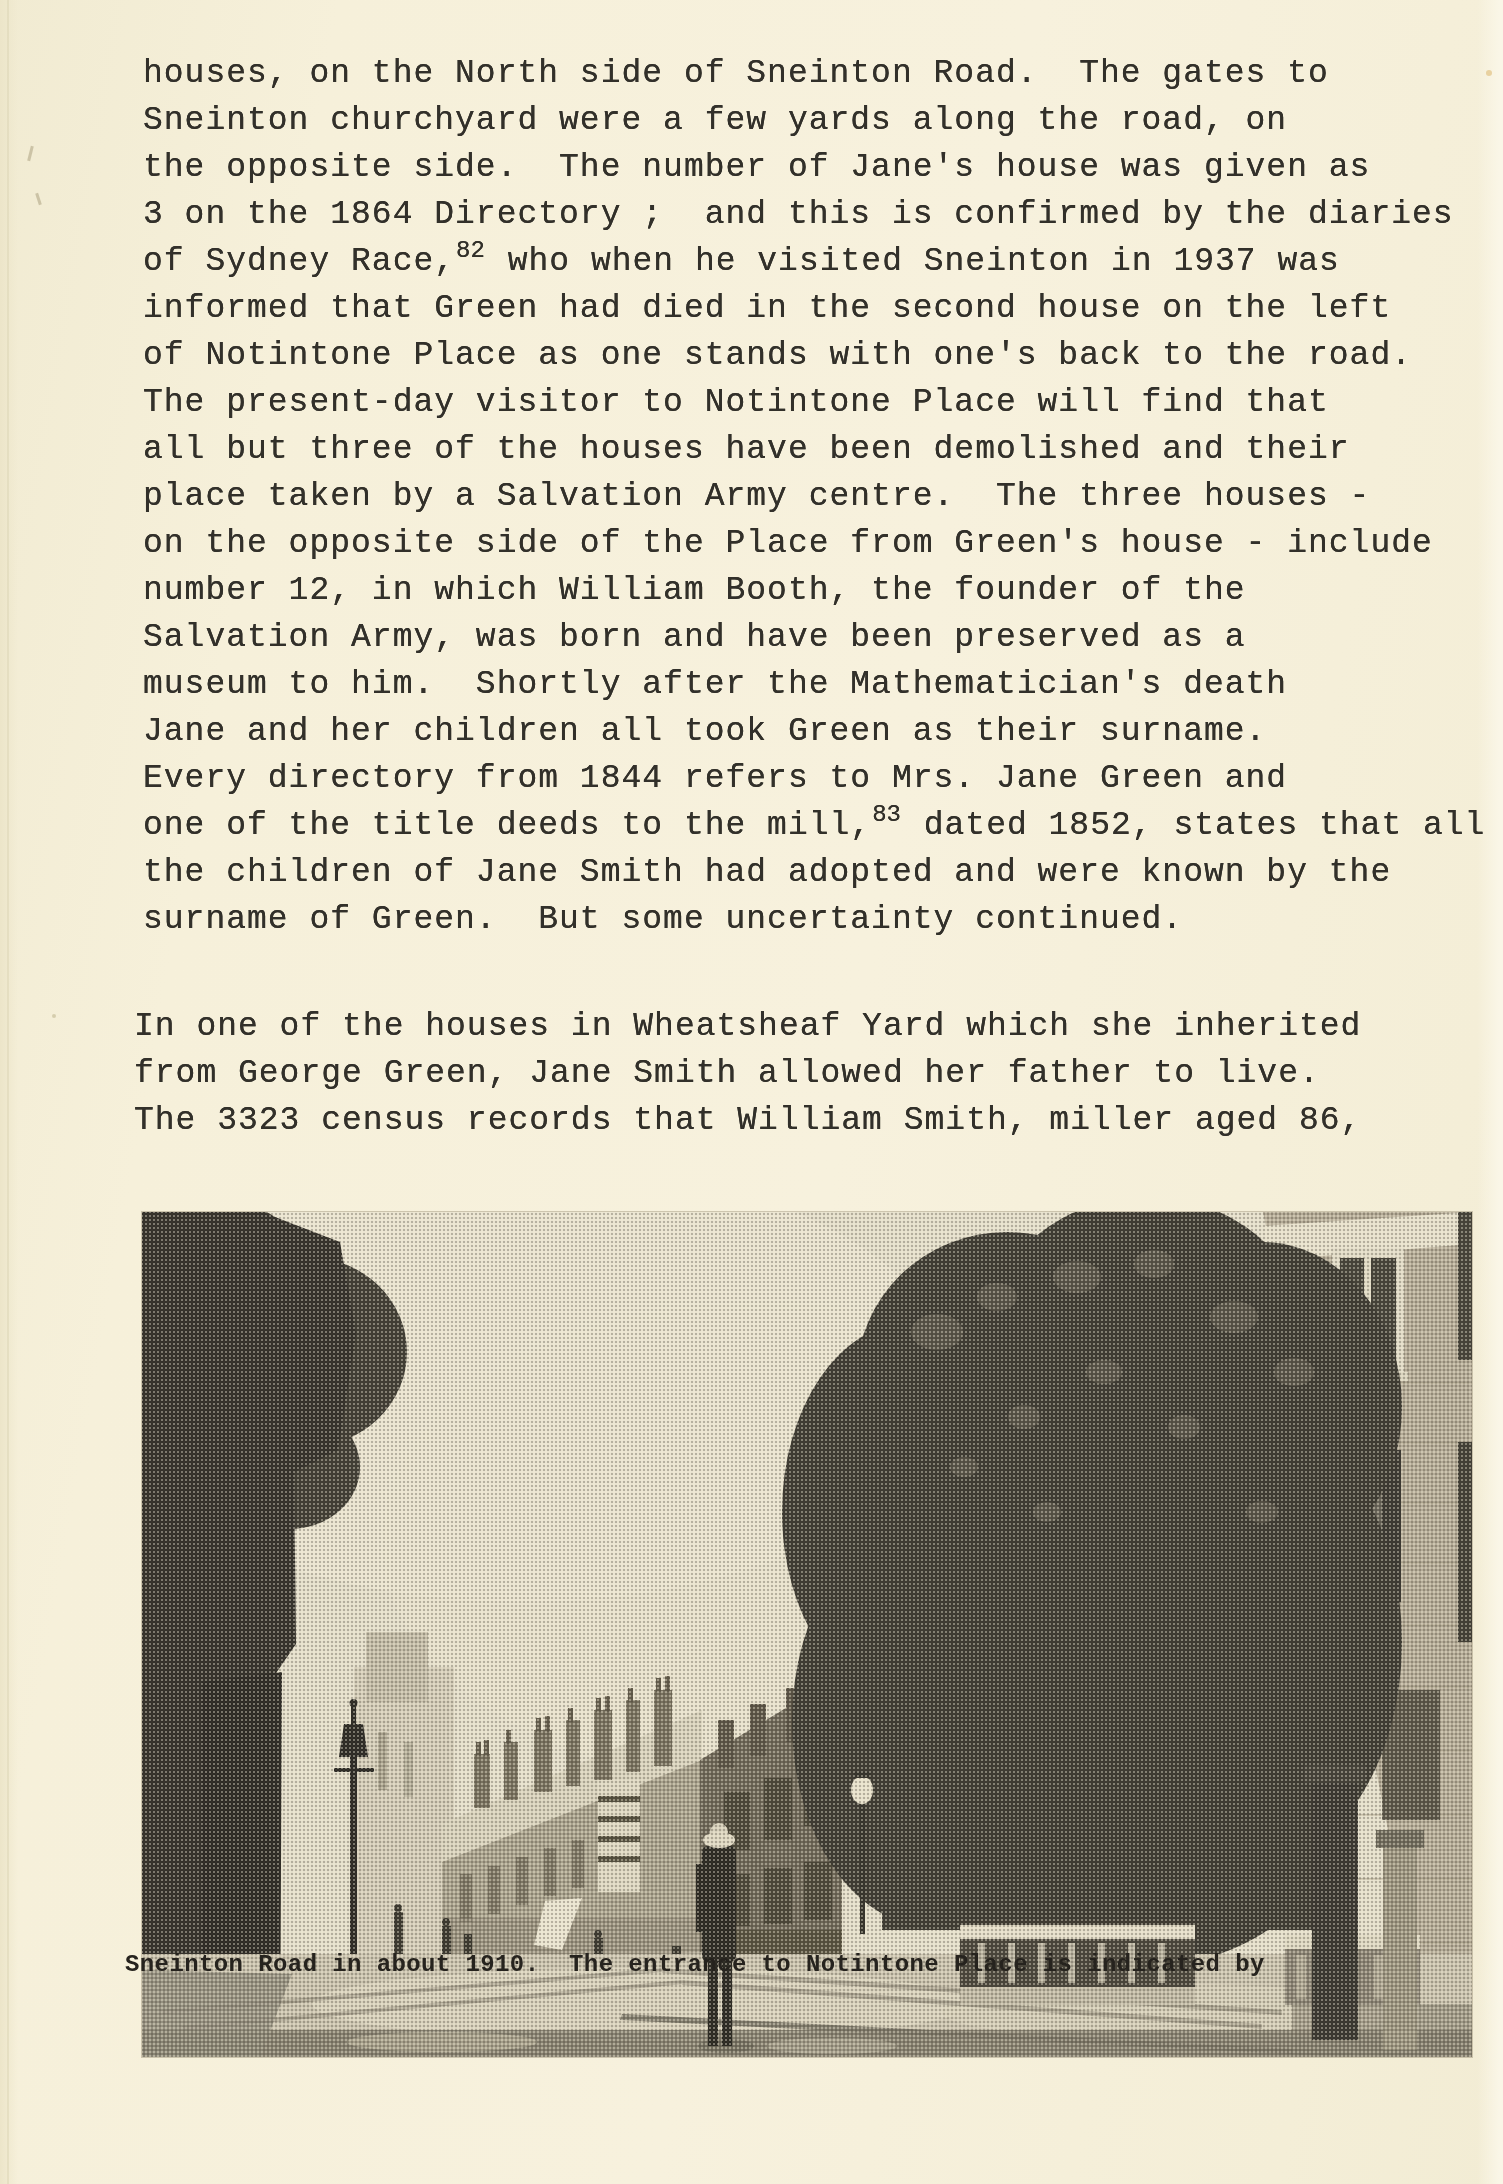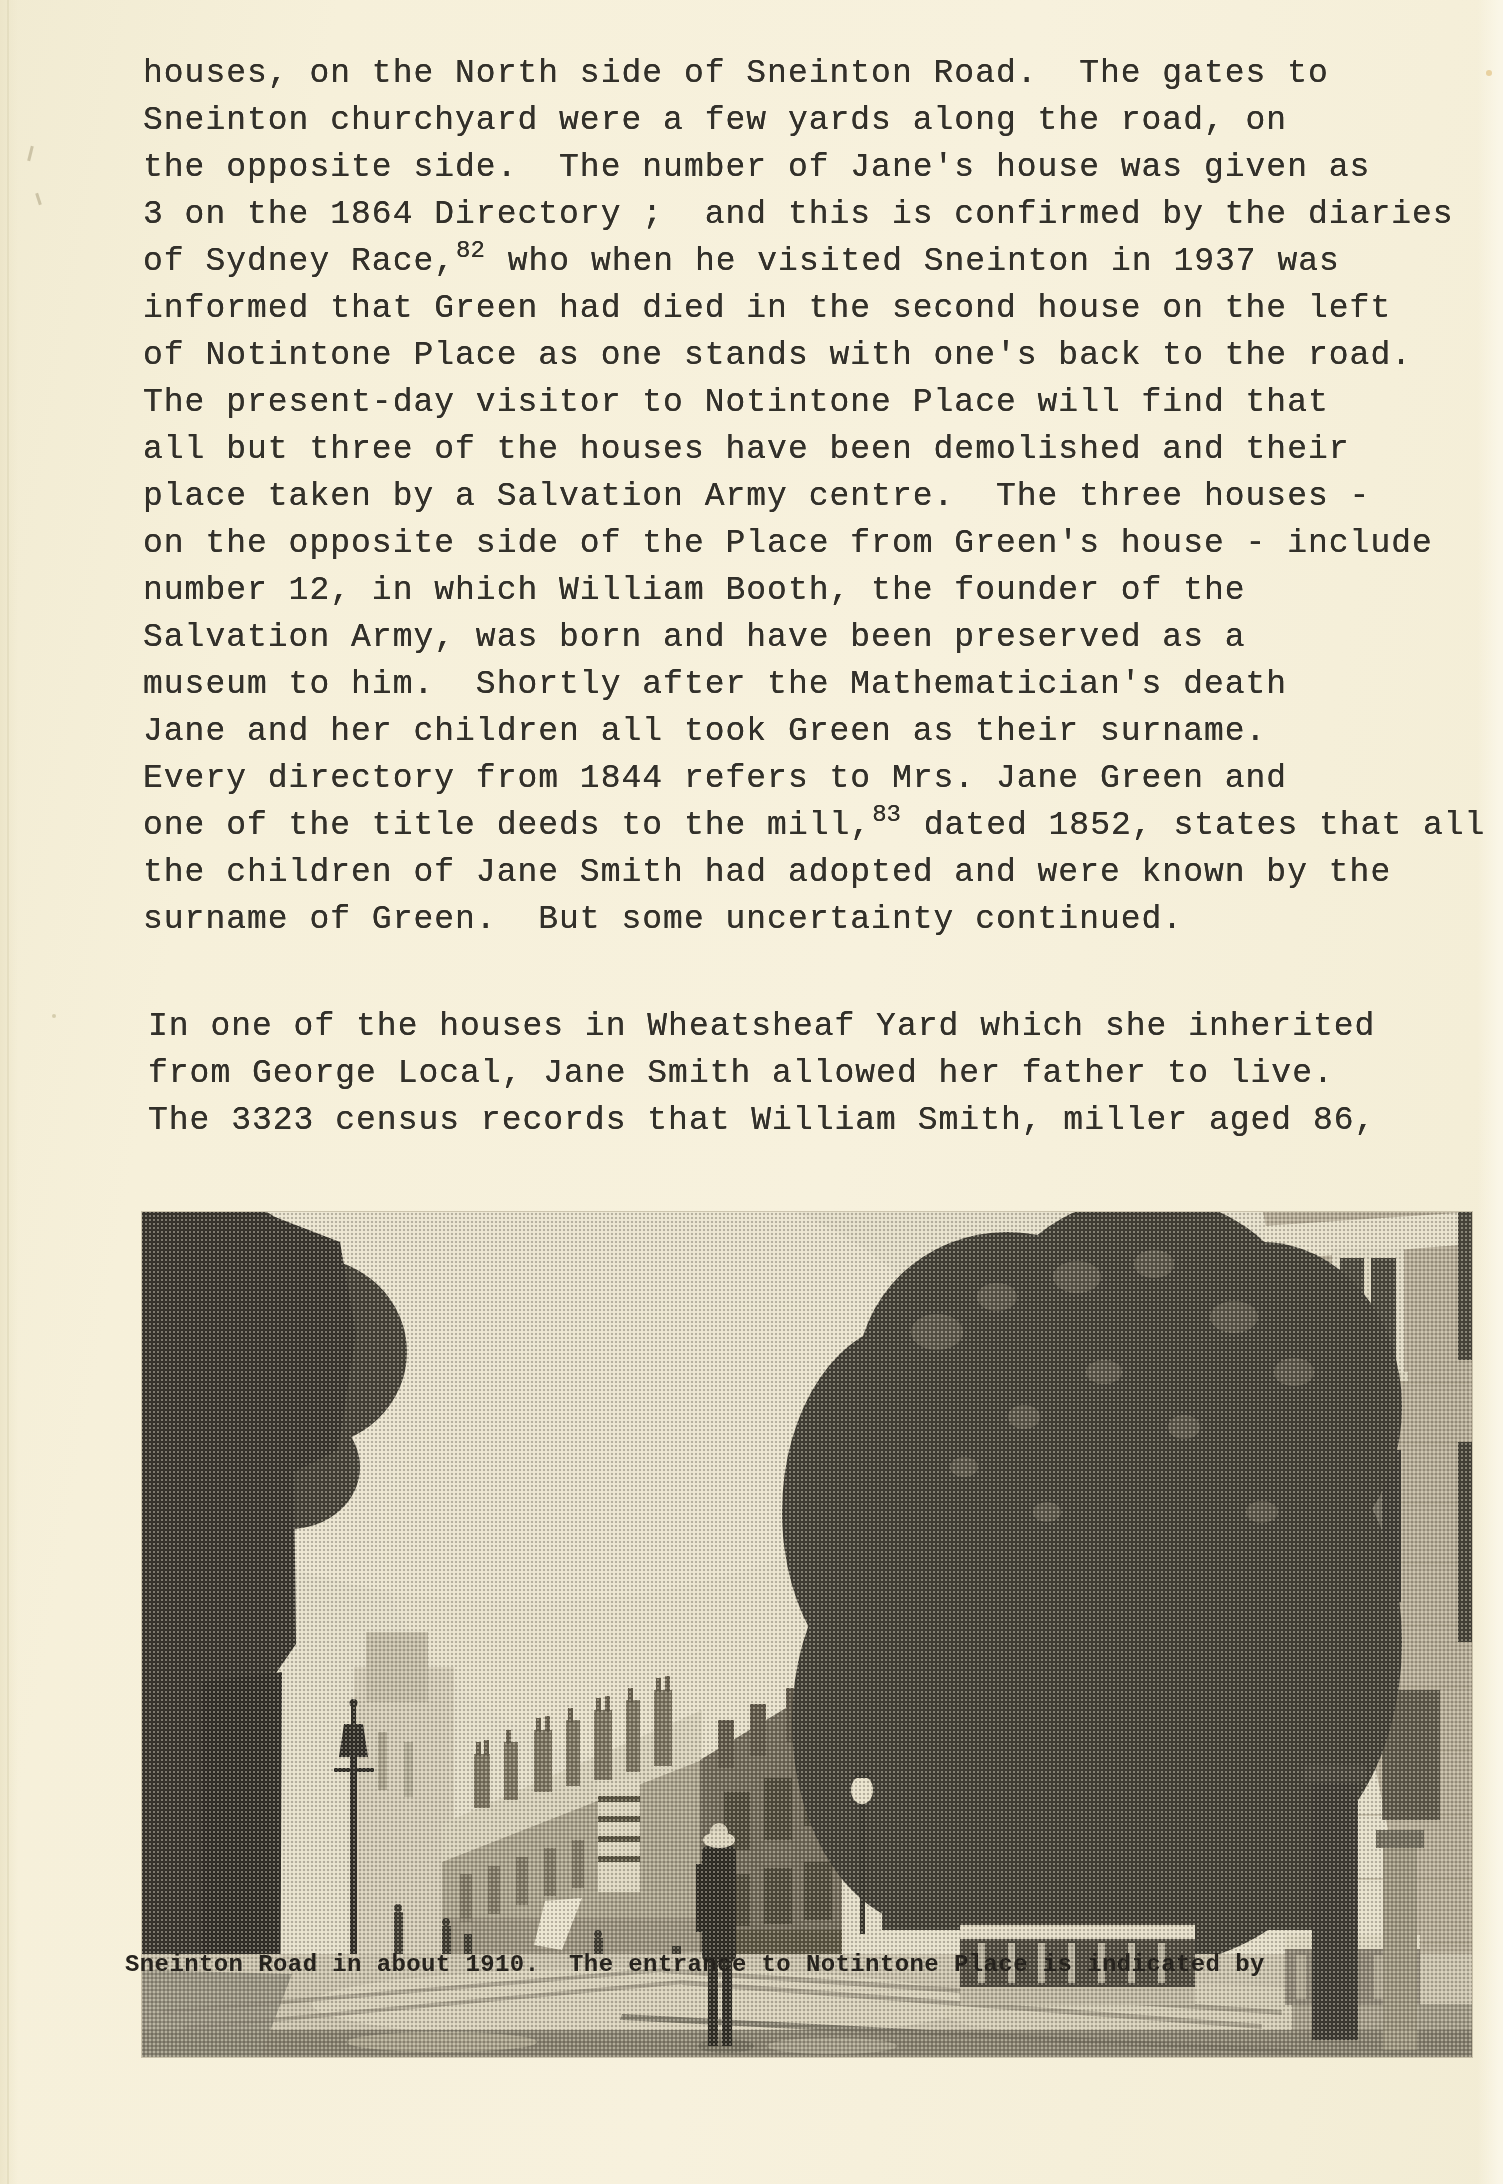--- a/index.html
+++ b/index.html
@@ -37,21 +37,21 @@
   .typeblock {
     position:absolute;
     color:#32302a;
     font-size:33px;
     line-height:47px;
     letter-spacing:1px;
     white-space:pre;
     text-shadow:0 0 .5px #32302a;
   }
   #para1 { left:143px; top:50px; }
-  #para2 { left:148px; top:1003px; }
+  #para2 { left:134px; top:1003px; }
   .typeblock sup {
     font-size:24px; line-height:0;
     position:relative; top:-1px;
     vertical-align:super; letter-spacing:0;
     margin:0 2px 0 1px;
   }
 
   
   #photo {
     position:absolute; left:142px; top:1212px; width:1330px; height:845px;
@@ -88,21 +88,21 @@
   <div class="edge-left"></div>
   <div class="edge-left-line"></div>
   <div class="edge-right"></div>
   <div class="speck s1"></div>
   <div class="speck s2"></div>
   <div class="speck s3"></div>
   <div class="speck s4"></div>
 
   <div id="para1" class="typeblock"><div class="tline">houses, on the North side of Sneinton Road.  The gates to</div><div class="tline">Sneinton churchyard were a few yards along the road, on</div><div class="tline">the opposite side.  The number of Jane's house was given as</div><div class="tline">3 on the 1864 Directory ;  and this is confirmed by the diaries</div><div class="tline">of Sydney Race,<sup>82</sup> who when he visited Sneinton in 1937 was</div><div class="tline">informed that Green had died in the second house on the left</div><div class="tline">of Notintone Place as one stands with one's back to the road.</div><div class="tline">The present-day visitor to Notintone Place will find that</div><div class="tline">all but three of the houses have been demolished and their</div><div class="tline">place taken by a Salvation Army centre.  The three houses -</div><div class="tline">on the opposite side of the Place from Green's house - include</div><div class="tline">number 12, in which William Booth, the founder of the</div><div class="tline">Salvation Army, was born and have been preserved as a</div><div class="tline">museum to him.  Shortly after the Mathematician's death</div><div class="tline">Jane and her children all took Green as their surname.</div><div class="tline">Every directory from 1844 refers to Mrs. Jane Green and</div><div class="tline">one of the title deeds to the mill,<sup>83</sup> dated 1852, states that all</div><div class="tline">the children of Jane Smith had adopted and were known by the</div><div class="tline">surname of Green.  But some uncertainty continued.</div></div>
 
-  <div id="para2" class="typeblock"><div class="tline">In one of the houses in Wheatsheaf Yard which she inherited</div><div class="tline">from George Local, Jane Smith allowed her father to live.</div><div class="tline">The 3323 census records that William Smith, miller aged 86,</div></div>
+  <div id="para2" class="typeblock"><div class="tline">In one of the houses in Wheatsheaf Yard which she inherited</div><div class="tline">from George Green, Jane Smith allowed her father to live.</div><div class="tline">The 3323 census records that William Smith, miller aged 86,</div></div>
 
   <div id="photo">
     <svg viewBox="0 0 1330 845" preserveAspectRatio="none" aria-hidden="true">
 
       <rect x="0" y="0" width="1330" height="845" fill="#e4decb"></rect>
       <ellipse cx="380" cy="170" rx="430" ry="220" fill="#ece6d3" opacity=".75"></ellipse>
       <ellipse cx="620" cy="330" rx="380" ry="240" fill="#e9e3d0" opacity=".55"></ellipse>
 
       <rect x="212" y="455" width="100" height="300" fill="#d3ccb8"></rect>
       <rect x="224" y="420" width="62" height="70" fill="#c3bca8"></rect>

